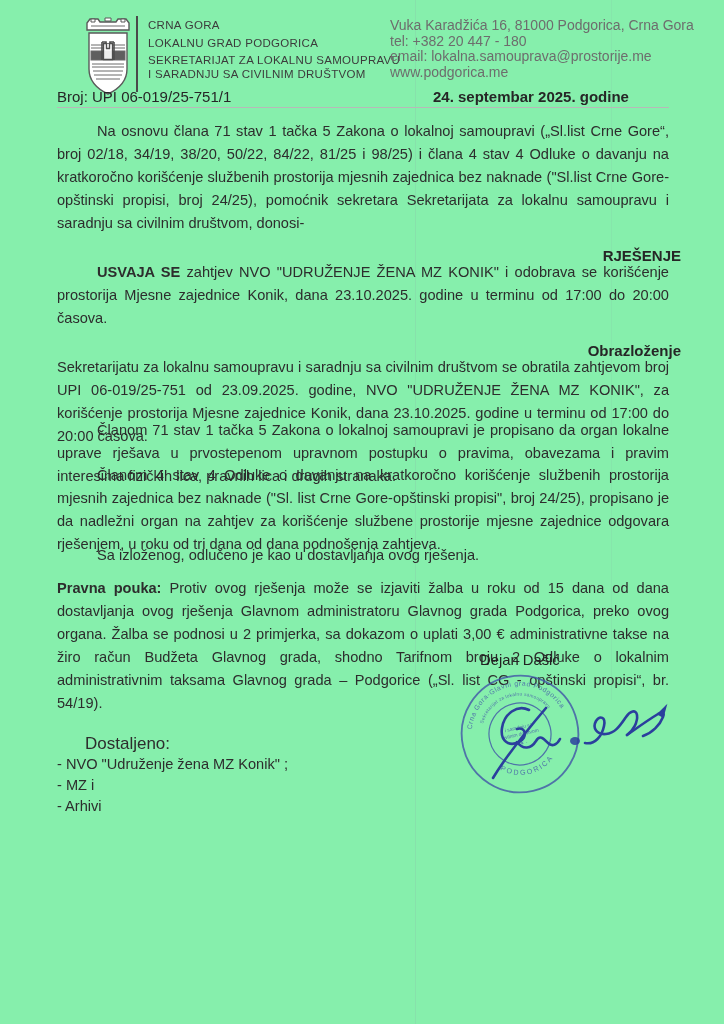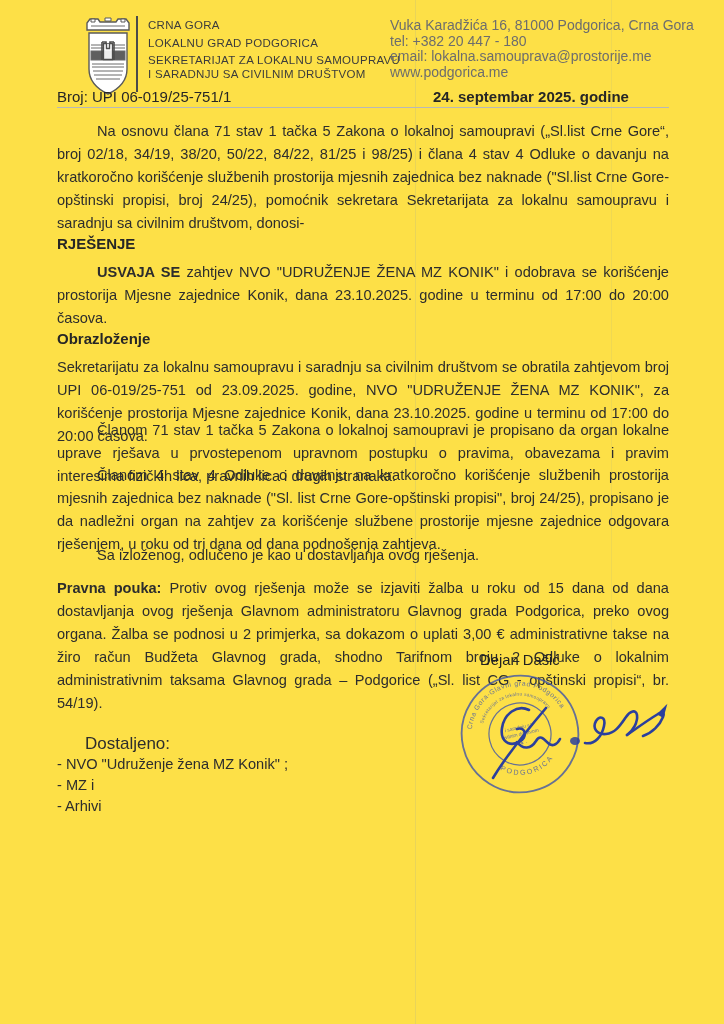--- a/index.html
+++ b/index.html
@@ -1,17 +1,17 @@
 <!DOCTYPE html>
 <html><head>
 <meta charset="utf-8">
 <style>
   html,body{margin:0;padding:0;background:#e8e8e8;}
   .page{
-    position:relative;width:724px;height:1024px;background:#fde047;
+    position:relative;width:724px;height:1024px;background:#86efac;
     font-family:"Liberation Sans","DejaVu Sans",sans-serif;
     color:#2d2d2d;overflow:hidden;margin:0 auto;
   }
   .crease{position:absolute;top:0;width:1px;background:#8fa3a8;pointer-events:none;}
   
   .coa{position:absolute;left:84px;top:14px;}
   .lh-divider{position:absolute;left:136px;top:16px;width:2px;height:76px;background:#4a4a4a;}
   .org{position:absolute;left:148px;top:19px;color:#3c3c3c;}
   .org div{font-size:11.5px;letter-spacing:.3px;}
   .org .l1{margin-bottom:5.5px;}
@@ -19,21 +19,21 @@
   .org .l3{margin-bottom:2px;}
   .contact{position:absolute;left:390px;top:18px;color:#6d6d6d;font-size:14px;line-height:15.6px;}
   .refline{position:absolute;top:88px;font-size:15px;color:#262626;}
   .refnum{left:57px;}
   .refdate{left:433px;font-weight:bold;}
   .rule{position:absolute;left:57px;top:107px;width:612px;height:1px;background:#b8b8b8;}
   
   .bodycol p{position:absolute;left:57px;width:612px;margin:0;
     font-size:14.6px;line-height:23px;text-align:justify;color:#2d2d2d;}
   .bodycol p.ind{text-indent:40px;}
-  .bodycol h3{position:absolute;left:57px;width:612px;margin:0;text-align:left;
+  .bodycol h3{position:absolute;left:57px;width:612px;margin:12px;text-align:right;
     font-size:15px;line-height:20px;color:#262626;}
   b{font-weight:bold;}
   
   .sig-name{position:absolute;left:480px;top:650px;width:160px;text-align:left;
     font-size:14.8px;line-height:21px;color:#222;z-index:1;}
   .stamp{position:absolute;left:458px;top:672px;z-index:2;opacity:.8;
     transform:rotate(-13deg);}
   .autograph{position:absolute;left:445px;top:686px;z-index:3;}
   
   .dist-label{position:absolute;left:85px;top:734px;font-size:17px;color:#2d2d2d;}

